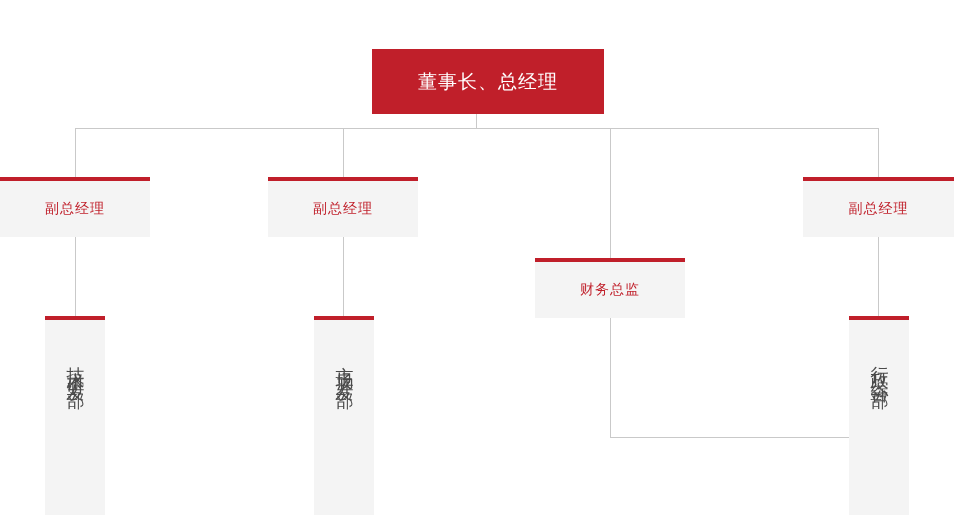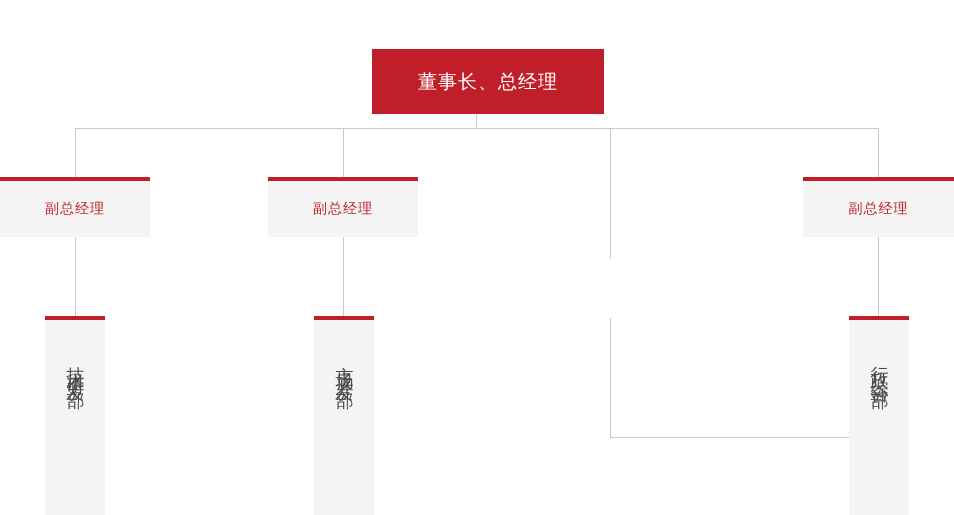--- a/index.html
+++ b/index.html
@@ -106,20 +106,23 @@
   </div>
 
   <div class="node-box" style="left:0px; top:177px; width:150px; height:60px;">
     <span class="node-label">副总经理</span>
   </div>
 
   <div class="node-box" style="left:268px; top:177px; width:150px; height:60px;">
     <span class="node-label">副总经理</span>
   </div>
 
+  <div class="node-box" style="left:535px; top:258px; width:150px; height:60px;">
+    <span class="node-label">财务总监</span>
+  </div>
 
   <div class="node-box" style="left:803px; top:177px; width:151px; height:60px;">
     <span class="node-label">副总经理</span>
   </div>
 
   <div class="node-dept" style="left:45px; top:316px; width:60px; height:199px;">
     <span class="node-label">技术研发部</span>
   </div>
 
   <div class="node-dept" style="left:314px; top:316px; width:60px; height:199px;">

